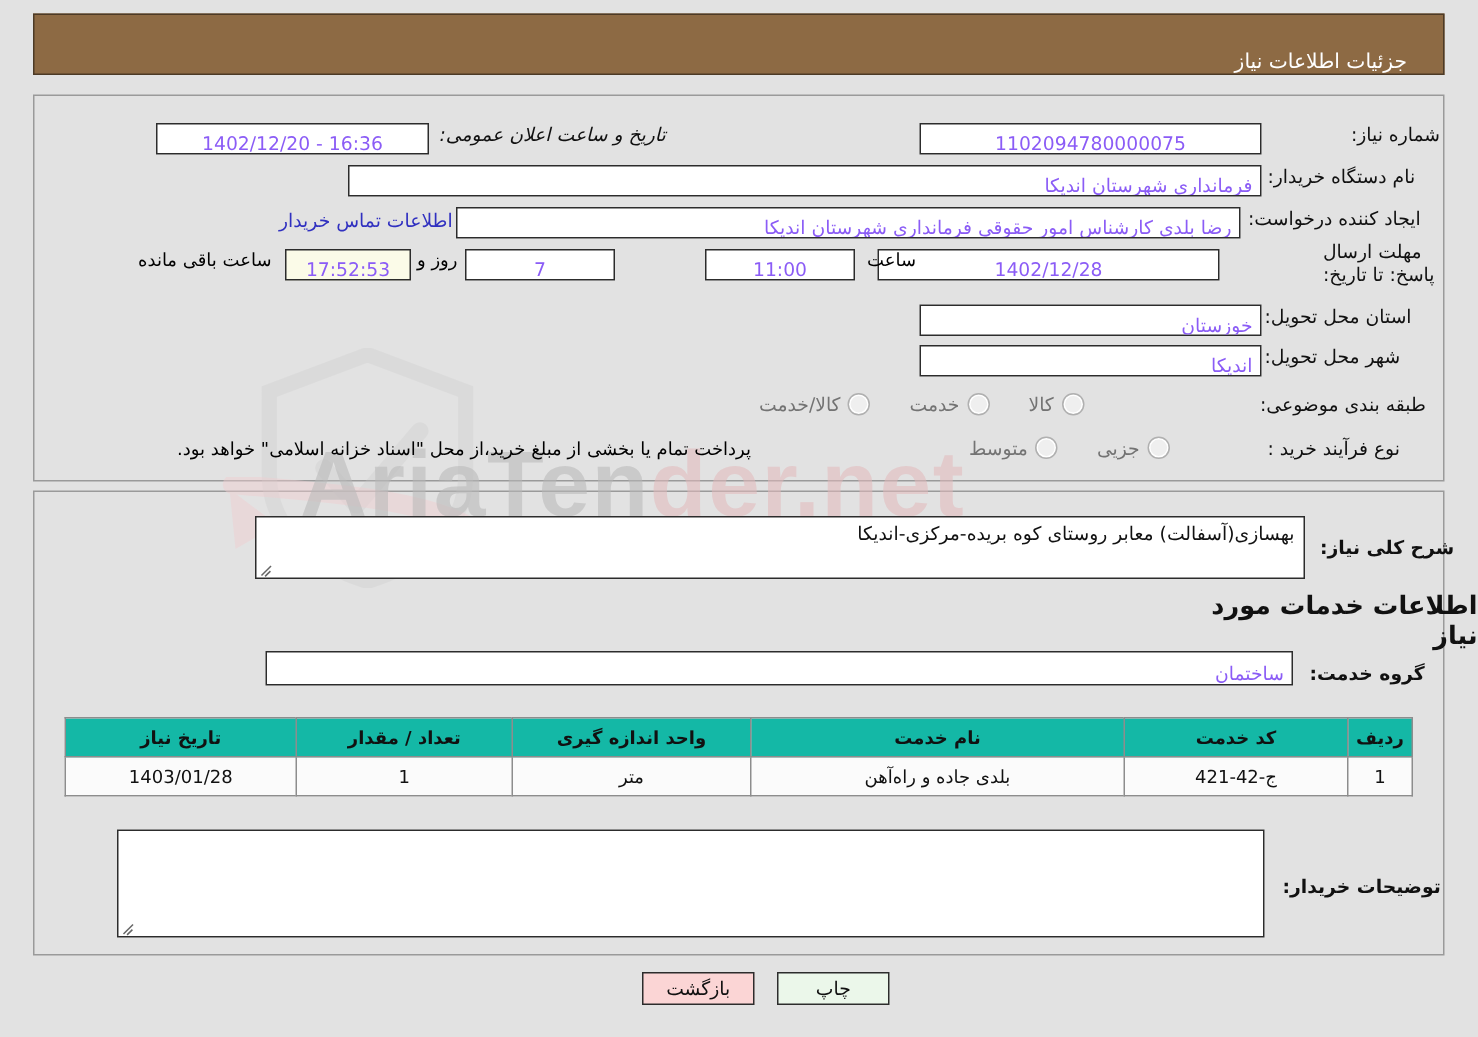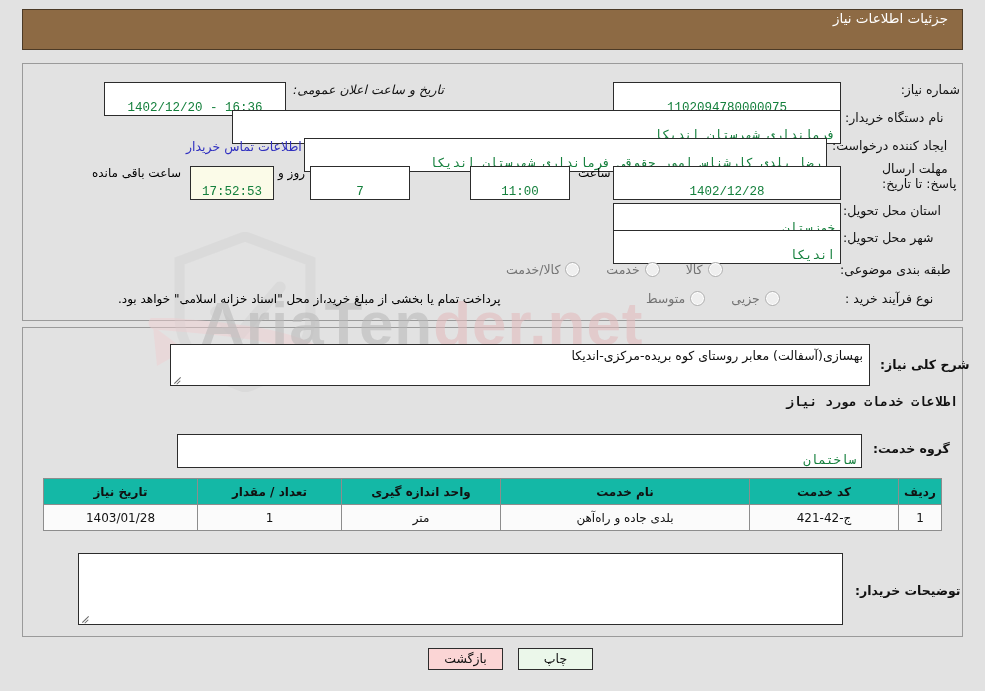--- a/index.html
+++ b/index.html
@@ -61,23 +61,23 @@
   .title-bar {
     position: absolute;
     left: 22px;
     top: 9px;
     width: 941px;
     height: 41px;
     background: #8d6a44;
     border: 1px solid #4c3a26;
     box-sizing: border-box;
     display: flex;
-    align-items: flex-start;
+    align-items: flex-end;
     justify-content: flex-start;
-    padding-right: 14px;
+    padding-right: 24px;
     z-index: 2;
   }
   .title-bar .title-text {
     color: #ffffff;
     font-size: 13.5px;
     letter-spacing: .2px;
   }
 
   
   .panel {
@@ -104,26 +104,25 @@
     text-align: left;
   }
   .lbl.two-line { line-height: 1.15; white-space: normal; }
 
   .fld {
     background: #ffffff;
     border: 1px solid #2c2c2c;
     box-sizing: border-box;
     height: 21px;
     line-height: 19px;
-    padding: 16px 5px;
+    padding: 3px 5px;
     font-size: 12.5px;
-    color: #15803d;
+    color: #8b5cf6;
     overflow: hidden;
     text-overflow: clip;
-    font-family: Liberation Mono, monospace;
   }
   .fld.center { text-align: center; }
   .fld.right  { text-align: right; }
   .fld.cream  { background: #fbfbe8; text-align: center; }
 
   .plaintext { font-size: 12px; color: #000000; }
   .linktext  { font-size: 12.5px; color: #3030c0; }
 
   
   .radio-group {
@@ -181,25 +180,24 @@
   }
   .ta .grip::after {
     width: 5px; height: 1px;
     left: 3px; top: 8px;
     transform: rotate(-45deg);
   }
 
   
   .section-head {
     position: absolute;
-    font-size: 13px;
+    font-size: 17px;
     font-weight: bold;
     color: #111;
     z-index: 6;
-    font-family: Liberation Mono, monospace;
   }
   .bold-label { font-weight: bold; }
 
   
   #svc-table {
     position: absolute;
     left: 43px;
     top: 478px;
     width: 899px;
     border-collapse: collapse;
@@ -285,21 +283,21 @@
   <span class="lbl">ایجاد کننده درخواست:</span>
 </div>
 <div class="fld right" style="position:absolute; left:304px; top:138px; width:523px; z-index:6;">رضا بلدی کارشناس امور حقوقی فرمانداری شهرستان اندیکا</div>
 <div class="frow" style="left:186px; top:139px;">
   <span class="linktext">اطلاعات تماس خریدار</span>
 </div>
 
 <div class="frow" style="left:882px; top:161px; width:80px; display:block; text-align:left;">
   <span class="lbl two-line">مهلت ارسال پاسخ: تا تاریخ:</span>
 </div>
-<div class="fld center" style="position:absolute; left:613px; top:166px; width:228px; z-index:6;">1402/12/28</div>
+<div class="fld center" style="position:absolute; left:585px; top:166px; width:228px; z-index:6;">1402/12/28</div>
 <div class="frow" style="left:578px; top:166px;">
   <span class="plaintext">ساعت</span>
 </div>
 <div class="fld center" style="position:absolute; left:470px; top:166px; width:100px; z-index:6;">11:00</div>
 <div class="fld center" style="position:absolute; left:310px; top:166px; width:100px; z-index:6;">7</div>
 <div class="frow" style="left:278px; top:166px;">
   <span class="plaintext">روز و</span>
 </div>
 <div class="fld cream" style="position:absolute; left:190px; top:166px; width:84px; z-index:6;">17:52:53</div>
 <div class="frow" style="left:92px; top:166px;">

